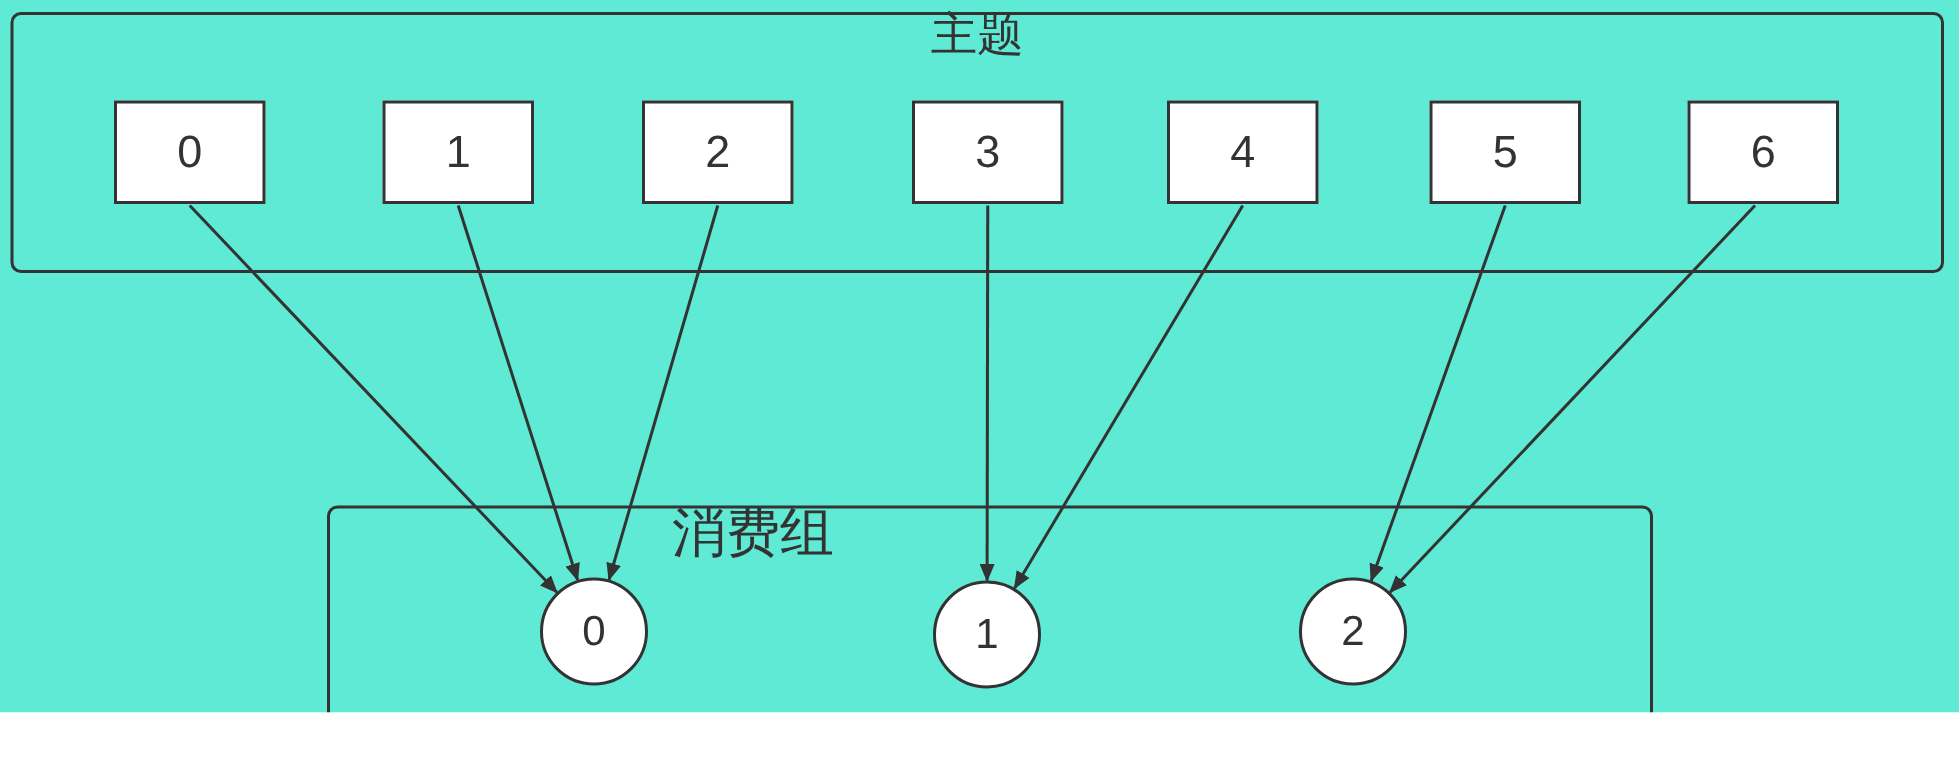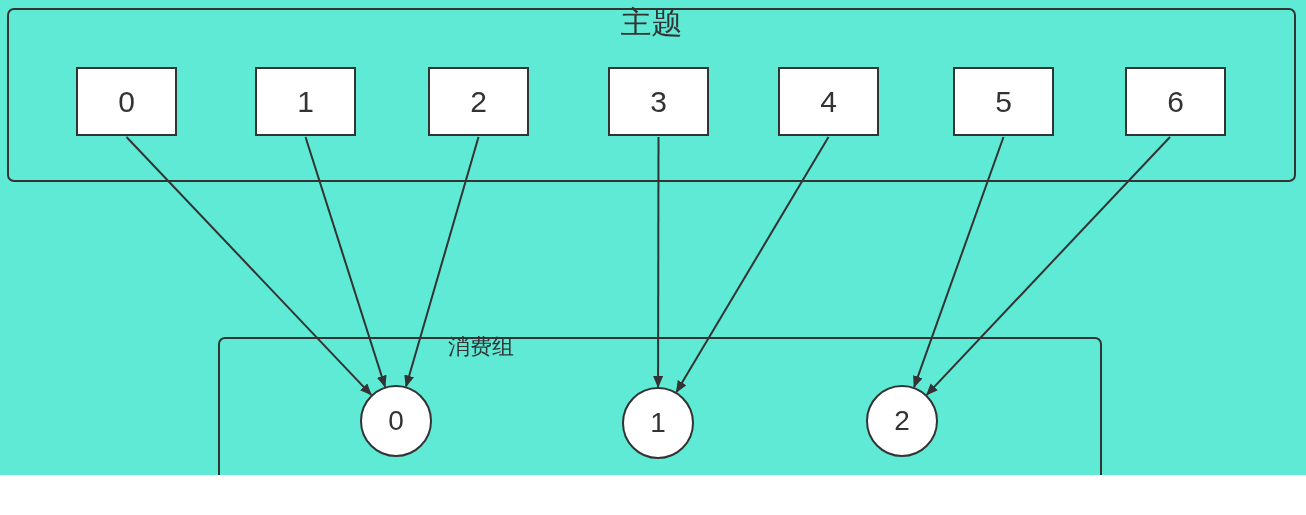--- a/index.html
+++ b/index.html
@@ -43,21 +43,21 @@
     white-space: nowrap;
   }
   .topic-label {
     left: 50%;
     top: -4px;
     transform: translateX(-50%);
   }
   .group-label {
     left: 228px;
     top: -4px;
-    font-size: 22px;
+    font-size: 36px;
   }
   .partition-box {
     position: absolute;
     top: 67px;
     width: 101px;
     height: 69px;
     border: 2px solid #333333;
     background: #ffffff;
     box-sizing: border-box;
     display: flex;

